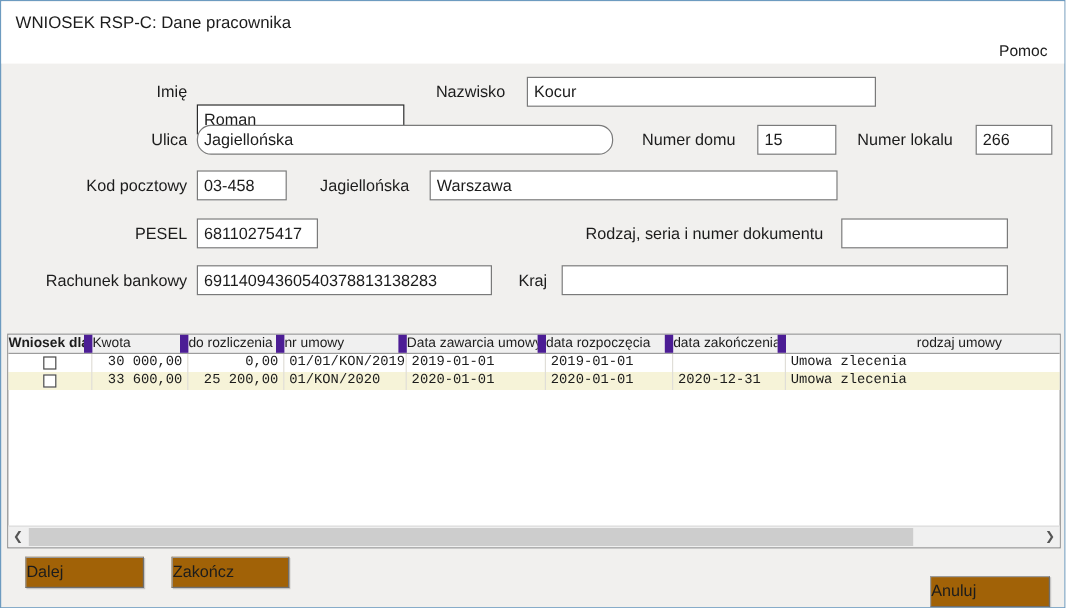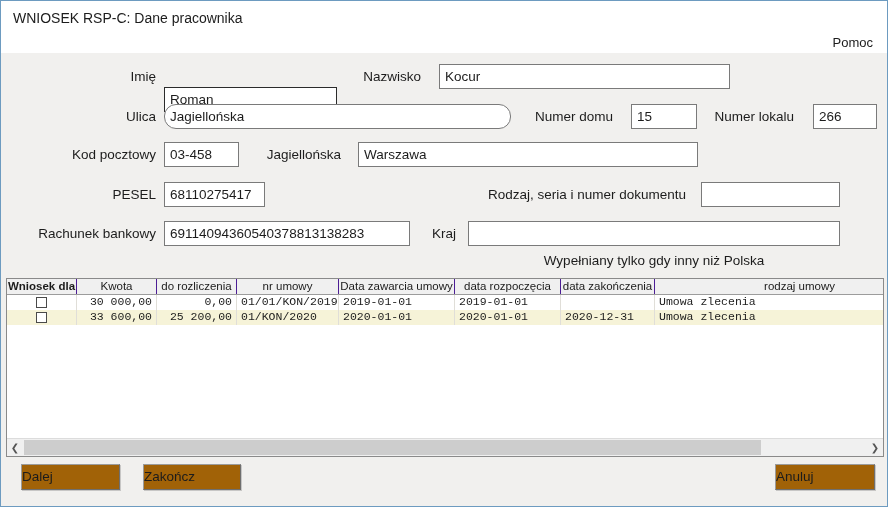--- a/index.html
+++ b/index.html
@@ -34,22 +34,22 @@
     position:absolute; font-size:13.5px; color:#1c1c1c; text-align:center;
   }
 
   
   .grid {
     position:absolute; left:5px; top:277px; width:878px; height:179px;
     background:#ffffff; border:1px solid #8a8a8a;
   }
   .grid-header { display:flex; height:16px; background:#f0f0f0; border-bottom:1px solid #9c9c9c; }
   .gh-cell {
-    font-size:11.5px; color:#1c1c1c; border-right:1px solid #4c1d95;
-    text-align:center; line-height:15px; overflow:hidden; white-space:nowrap;
+    font-size:11.5px; color:#1c1c1c; border-right:7px solid #4c1d95;
+    line-height:15px; overflow:hidden; white-space:nowrap;
   }
   .gh-cell:last-child { border-right:none; text-align:right; padding-right:48px; }
   .gh-cell.bold { font-weight:bold; }
   .grid-row { display:flex; height:15px; background:#ffffff;font-family:Liberation Mono, monospace; }
   .grid-row.hl { background:#f6f3d8; }
   .gr-cell {
     font-size:11.5px; color:#1c1c1c; border-right:1px solid #e0ded8;
     line-height:14px; overflow:hidden; white-space:nowrap; padding:0 4px;
   }
   .gr-cell:last-child { border-right:none; }
@@ -116,21 +116,20 @@
 
   <div class="field-label" style="left:55px; top:186px; width:100px;">PESEL</div>
   <input class="tbox" style="left: 163px; top: 181px; width: 101px;" value="68110275417">
   <div class="field-label" style="left:455px; top:186px; width:230px;">Rodzaj, seria i numer dokumentu</div>
   <input class="tbox" style="left: 700px; top: 181px; width: 139px;" value="">
 
   <div class="field-label" style="left:17px; top:225px; width:138px;">Rachunek bankowy</div>
   <input class="tbox" style="left: 163px; top: 220px; width: 246px;" value="69114094360540378813138283">
   <div class="field-label" style="left:375px; top:225px; width:80px;">Kraj</div>
   <input class="tbox" style="left: 467px; top: 220px; width: 372px;" value="">
-  <div class="note" style="left:467px; top:252px; width:372px;">Wypełniany tylko gdy inny niż Polska</div>
 
   <div class="grid">
     <div class="grid-header">
       <div class="gh-cell bold c0">Wniosek dla</div>
       <div class="gh-cell c1">Kwota</div>
       <div class="gh-cell c2">do rozliczenia</div>
       <div class="gh-cell c3">nr umowy</div>
       <div class="gh-cell c4">Data zawarcia umowy</div>
       <div class="gh-cell c5">data rozpoczęcia</div>
       <div class="gh-cell c6">data zakończenia</div>
@@ -167,15 +166,15 @@
       <div class="hs-arrow">❮</div>
       <div class="hs-track">
         <div class="hs-thumb"></div>
       </div>
       <div class="hs-arrow">❯</div>
     </div>
   </div>
 
   <div class="btn" style="left:20px; top:463px; width:99px;">Dalej</div>
   <div class="btn" style="left:142px; top:463px; width:98px;">Zakończ</div>
-  <div class="btn" style="left:774px; top:463px; width:100px;">Anuluj</div>
+  <div class="btn" style="left:774px; top:479px; width:100px;">Anuluj</div>
 
 </div>
 
 </body></html>

